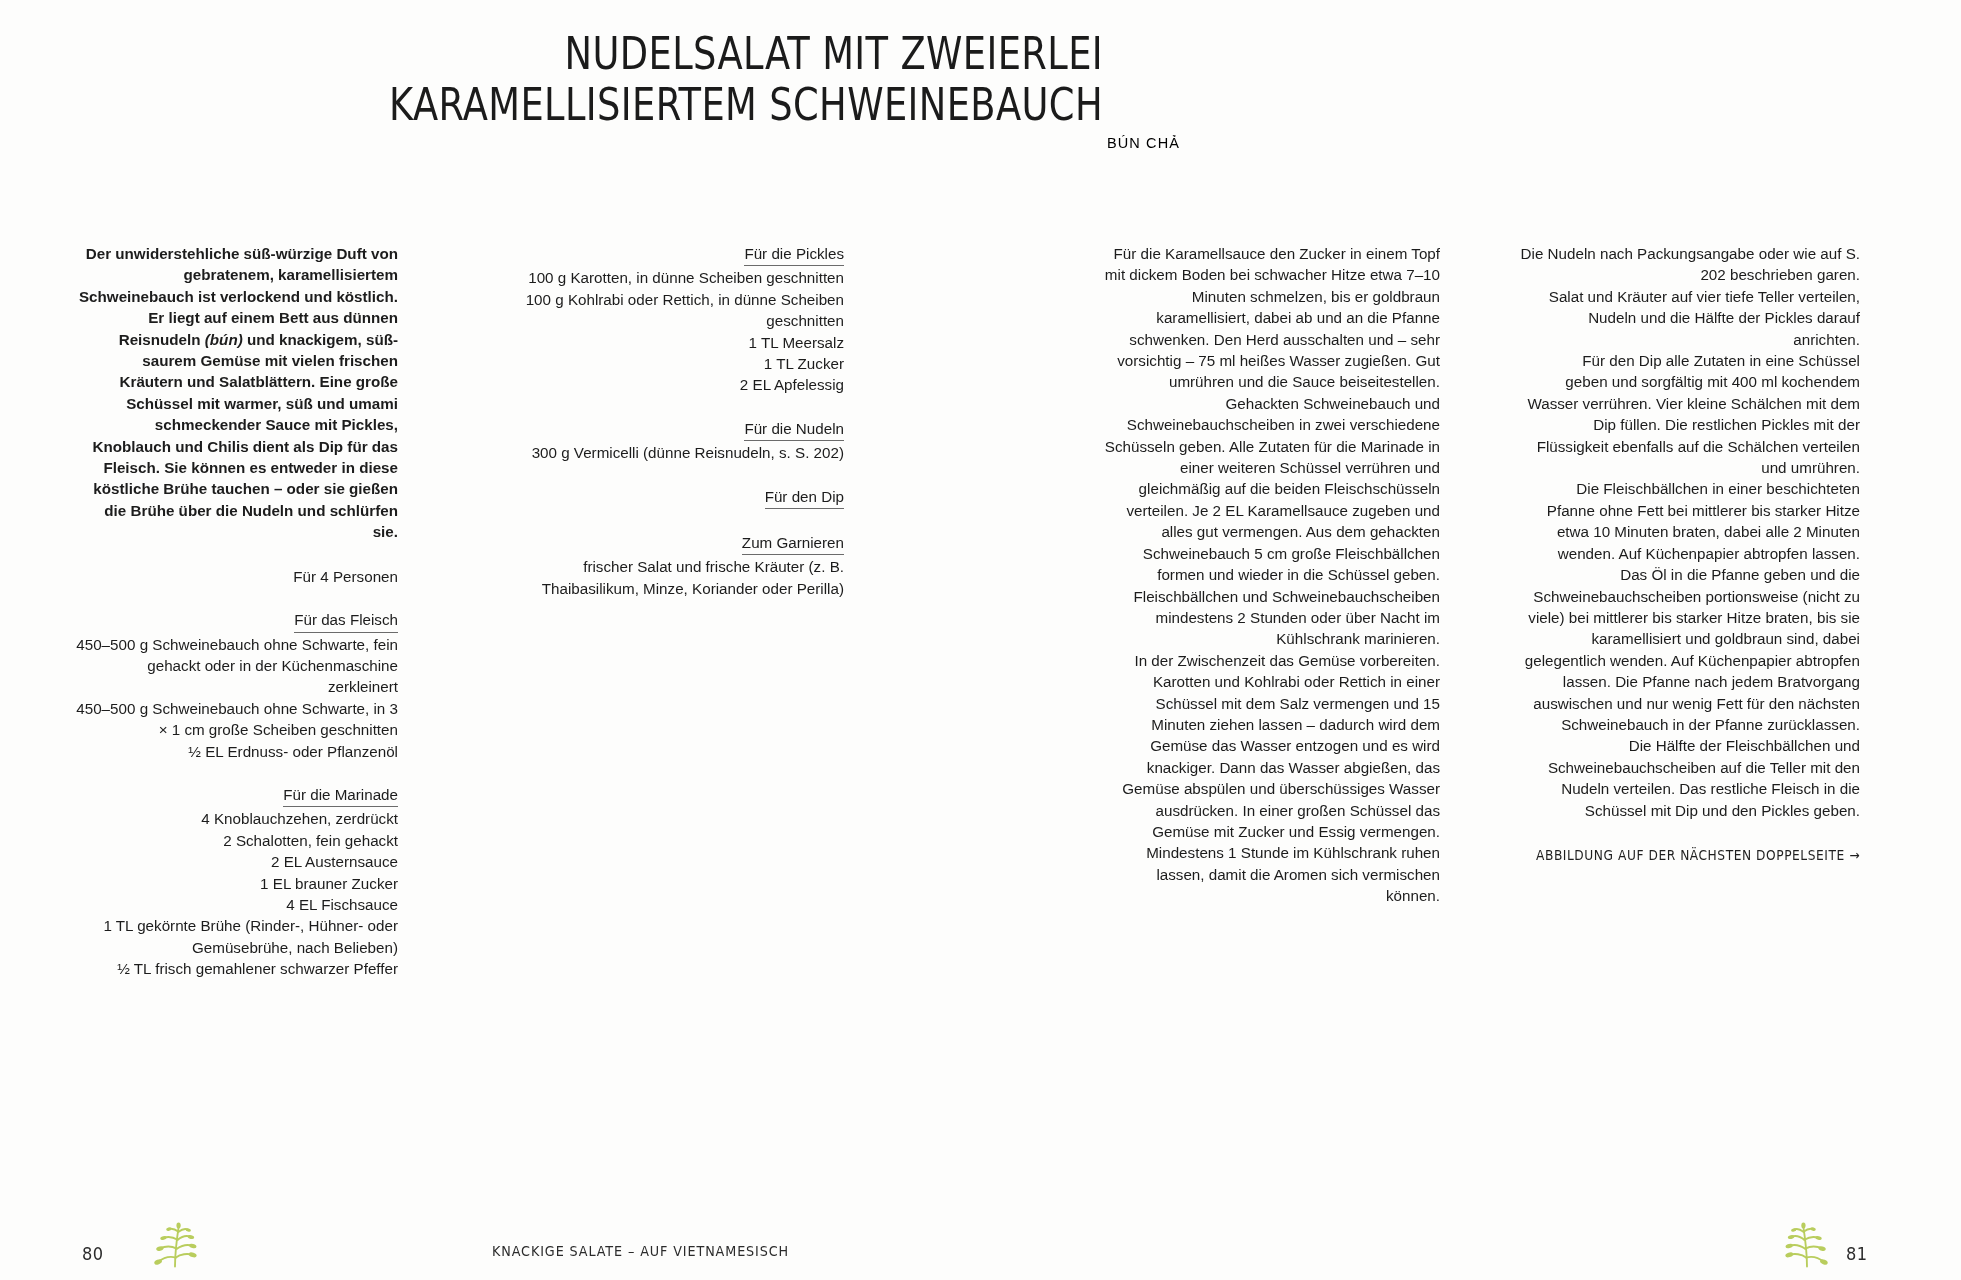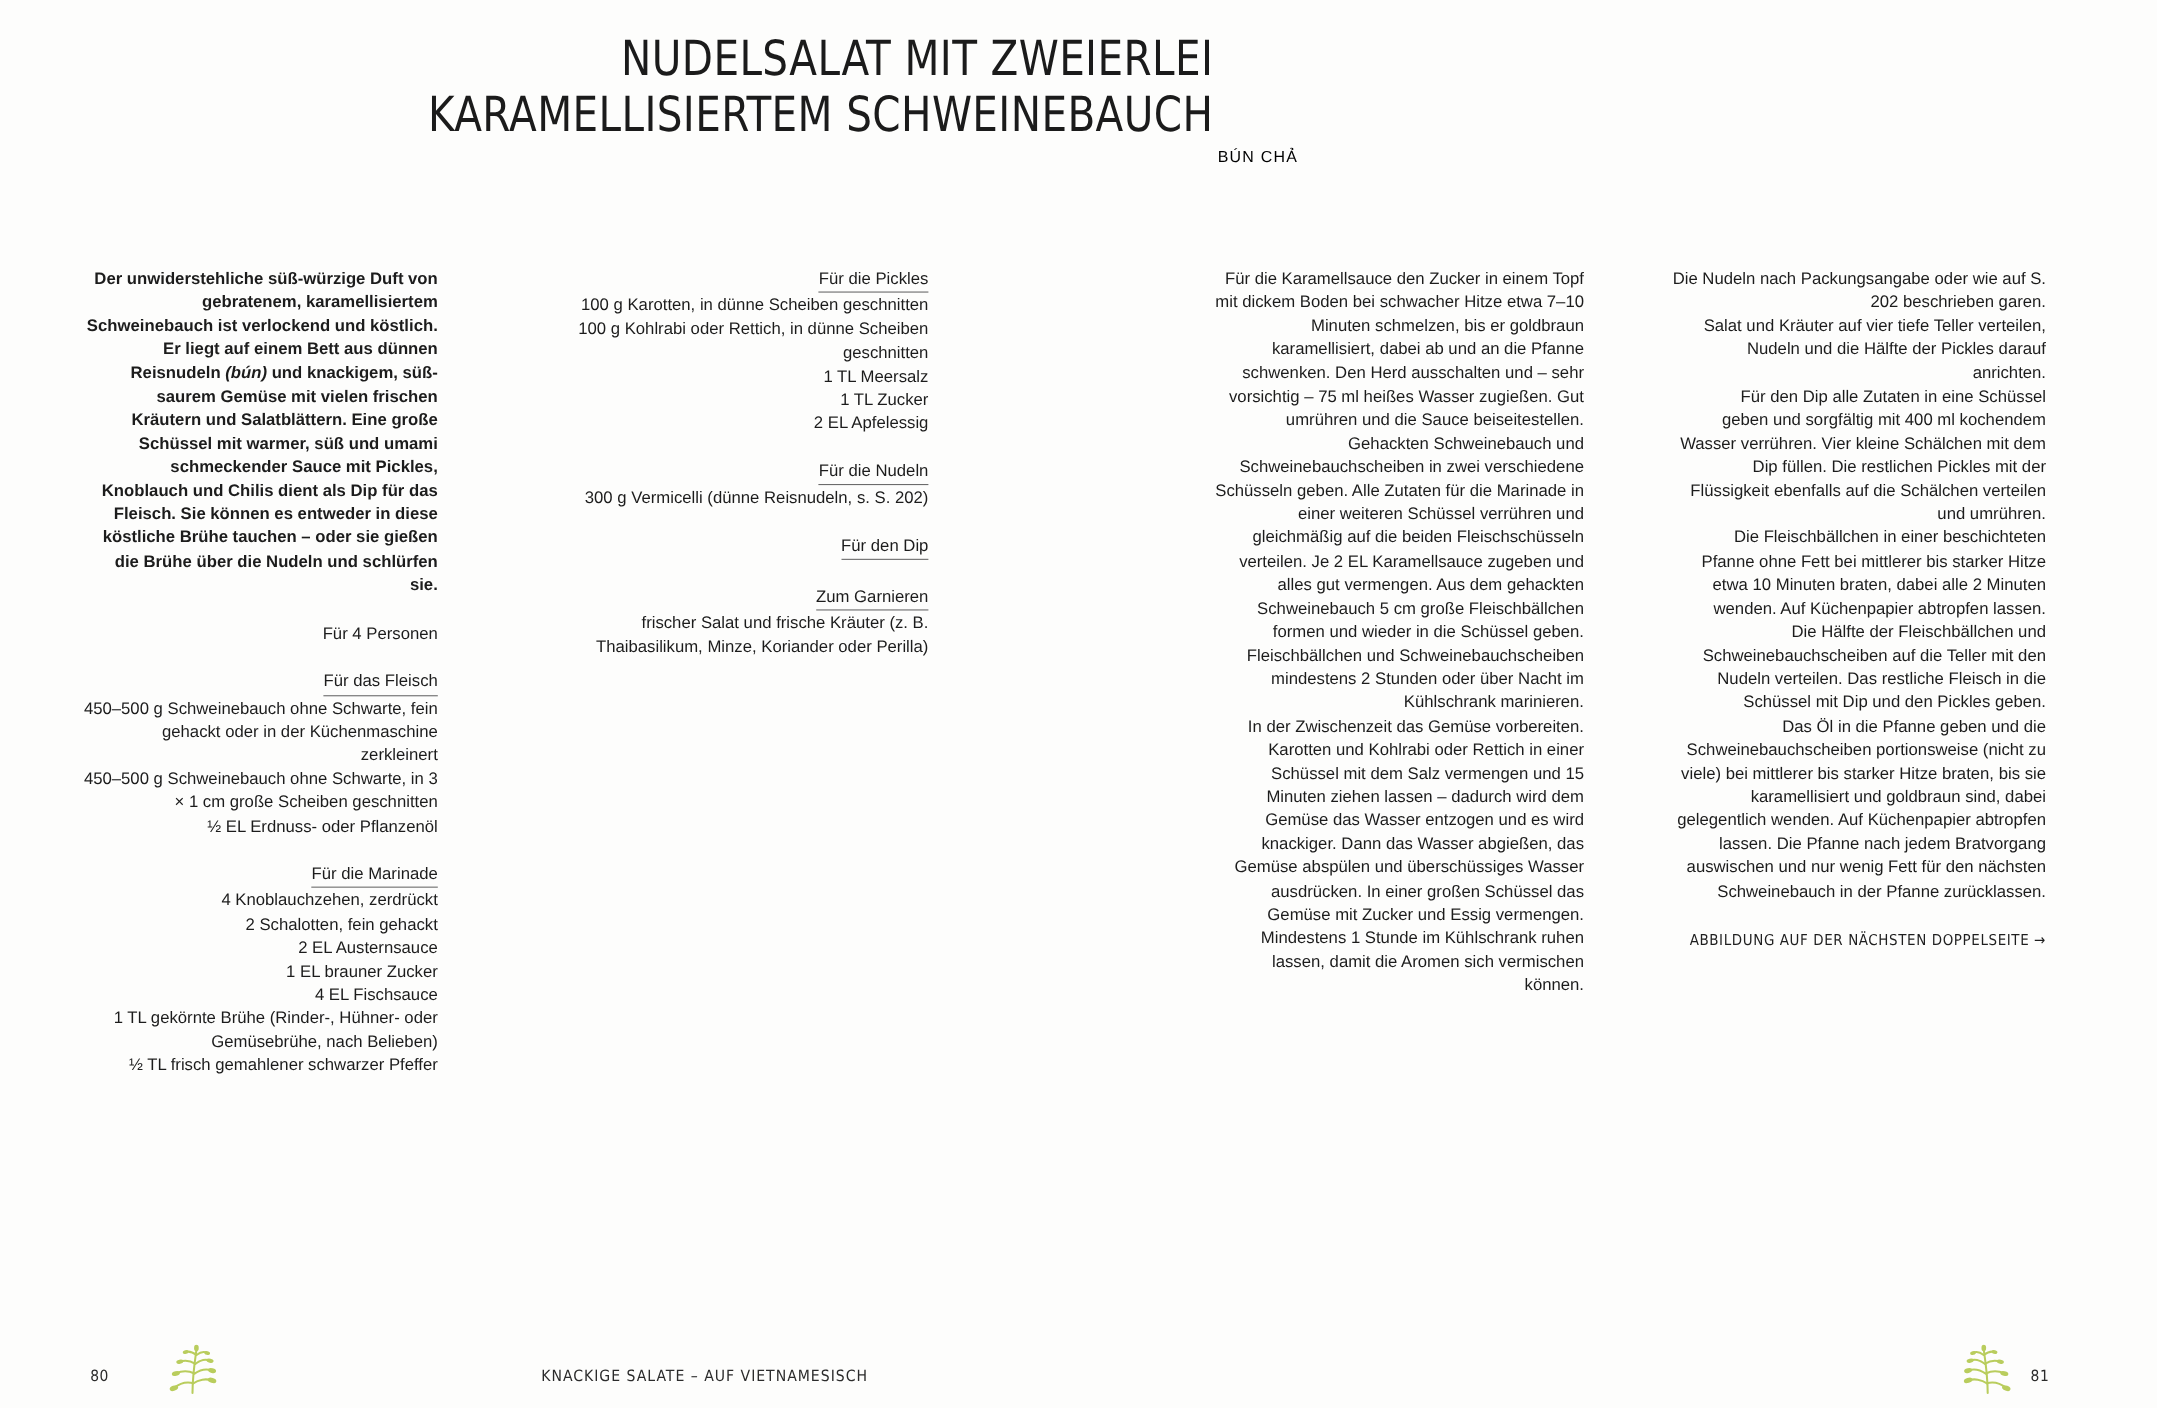--- a/index.html
+++ b/index.html
@@ -100,21 +100,21 @@
   .note {
     margin-top: 24px;
     font-size: 13.6px;
     letter-spacing: 0.55px;
     font-family: "DejaVu Sans Condensed", "Liberation Sans Narrow", "Liberation Sans", sans-serif;
     color: #1f1f1f;
   }
   .folio {
     position: absolute;
     top: 1243px;
-    font-size: 14px;
+    font-size: 18px;
     color: #2b2b2b;
     font-family: "DejaVu Sans Condensed", "Liberation Sans Narrow", "Liberation Sans", sans-serif;
     letter-spacing: 0.5px;
   }
   .folio-left  { left: 82px; }
   .folio-right { left: 1846px; }
 
   .running-head {
     position: absolute;
     left: 492px;
@@ -223,22 +223,22 @@
     <p class="method-p">Für die Karamellsauce den Zucker in einem Topf mit dickem Boden bei schwacher Hitze etwa 7–10 Minuten schmelzen, bis er goldbraun karamellisiert, dabei ab und an die Pfanne schwenken. Den Herd ausschalten und – sehr vorsichtig – 75 ml heißes Wasser zugießen. Gut umrühren und die Sauce beiseitestellen.</p>
     <p class="method-p">Gehackten Schweinebauch und Schweinebauchscheiben in zwei verschiedene Schüsseln geben. Alle Zutaten für die Marinade in einer weiteren Schüssel verrühren und gleichmäßig auf die beiden Fleischschüsseln verteilen. Je 2 EL Karamellsauce zugeben und alles gut vermengen. Aus dem gehackten Schweinebauch 5 cm große Fleischbällchen formen und wieder in die Schüssel geben. Fleischbällchen und Schweinebauchscheiben mindestens 2 Stunden oder über Nacht im Kühlschrank marinieren.</p>
     <p class="method-p">In der Zwischenzeit das Gemüse vorbereiten. Karotten und Kohlrabi oder Rettich in einer Schüssel mit dem Salz vermengen und 15 Minuten ziehen lassen – dadurch wird dem Gemüse das Wasser entzogen und es wird knackiger. Dann das Wasser abgießen, das Gemüse abspülen und überschüssiges Wasser ausdrücken. In einer großen Schüssel das Gemüse mit Zucker und Essig vermengen. Mindestens 1 Stunde im Kühlschrank ruhen lassen, damit die Aromen sich vermischen können.</p>
   </div>
 
   <div class="col col-4">
     <p class="method-p">Die Nudeln nach Packungsangabe oder wie auf S. 202 beschrieben garen.</p>
     <p class="method-p">Salat und Kräuter auf vier tiefe Teller verteilen, Nudeln und die Hälfte der Pickles darauf anrichten.</p>
     <p class="method-p">Für den Dip alle Zutaten in eine Schüssel geben und sorgfältig mit 400 ml kochendem Wasser verrühren. Vier kleine Schälchen mit dem Dip füllen. Die restlichen Pickles mit der Flüssigkeit ebenfalls auf die Schälchen verteilen und umrühren.</p>
     <p class="method-p">Die Fleischbällchen in einer beschichteten Pfanne ohne Fett bei mittlerer bis starker Hitze etwa 10 Minuten braten, dabei alle 2 Minuten wenden. Auf Küchenpapier abtropfen lassen.</p>
+    <p class="method-p">Das Öl in die Pfanne geben und die Schweinebauchscheiben portionsweise (nicht zu viele) bei mittlerer bis starker Hitze braten, bis sie karamellisiert und goldbraun sind, dabei gelegentlich wenden. Auf Küchenpapier abtropfen lassen. Die Pfanne nach jedem Bratvorgang auswischen und nur wenig Fett für den nächsten Schweinebauch in der Pfanne zurücklassen.</p>
     <p class="method-p">Die Hälfte der Fleischbällchen und Schweinebauchscheiben auf die Teller mit den Nudeln verteilen. Das restliche Fleisch in die Schüssel mit Dip und den Pickles geben.</p>
-    <p class="method-p">Das Öl in die Pfanne geben und die Schweinebauchscheiben portionsweise (nicht zu viele) bei mittlerer bis starker Hitze braten, bis sie karamellisiert und goldbraun sind, dabei gelegentlich wenden. Auf Küchenpapier abtropfen lassen. Die Pfanne nach jedem Bratvorgang auswischen und nur wenig Fett für den nächsten Schweinebauch in der Pfanne zurücklassen.</p>
     <p class="note">ABBILDUNG AUF DER NÄCHSTEN DOPPELSEITE →</p>
   </div>
 
   <div class="folio folio-left">80</div>
   <div class="folio folio-right">81</div>
   <div class="running-head">KNACKIGE SALATE – AUF VIETNAMESISCH</div>
 
   <svg class="sprig sprig-left" viewBox="0 0 60 54">
     <g fill="none" stroke="#b9cd5d" stroke-width="2.1" stroke-linecap="round">
       <path d="M30 50 C30 38, 31 26, 34 6"></path>

